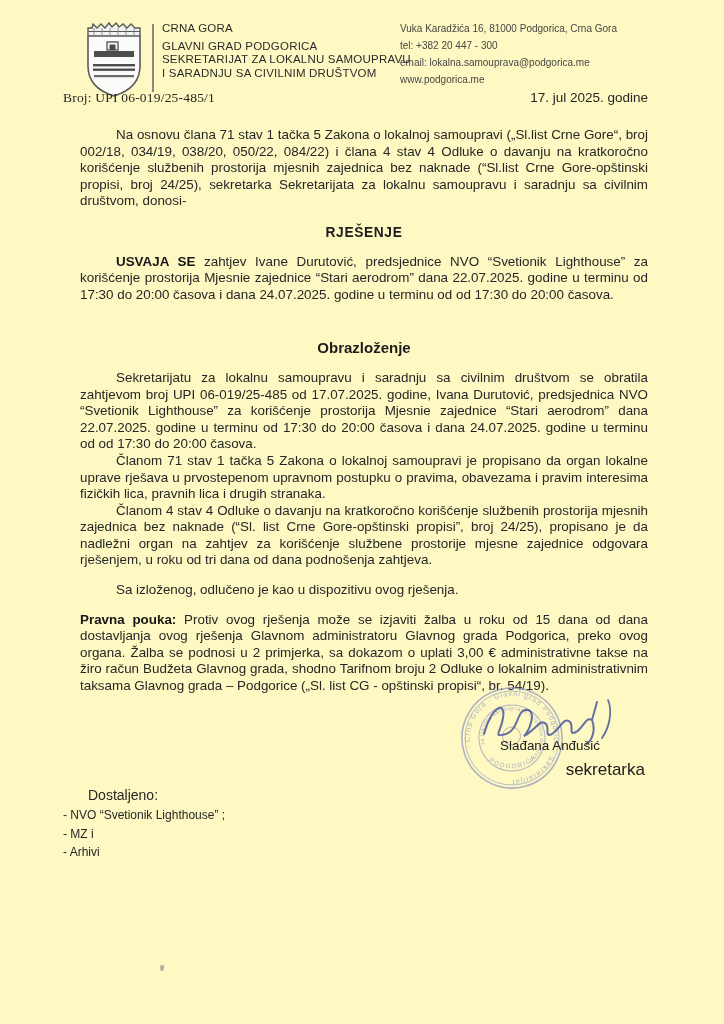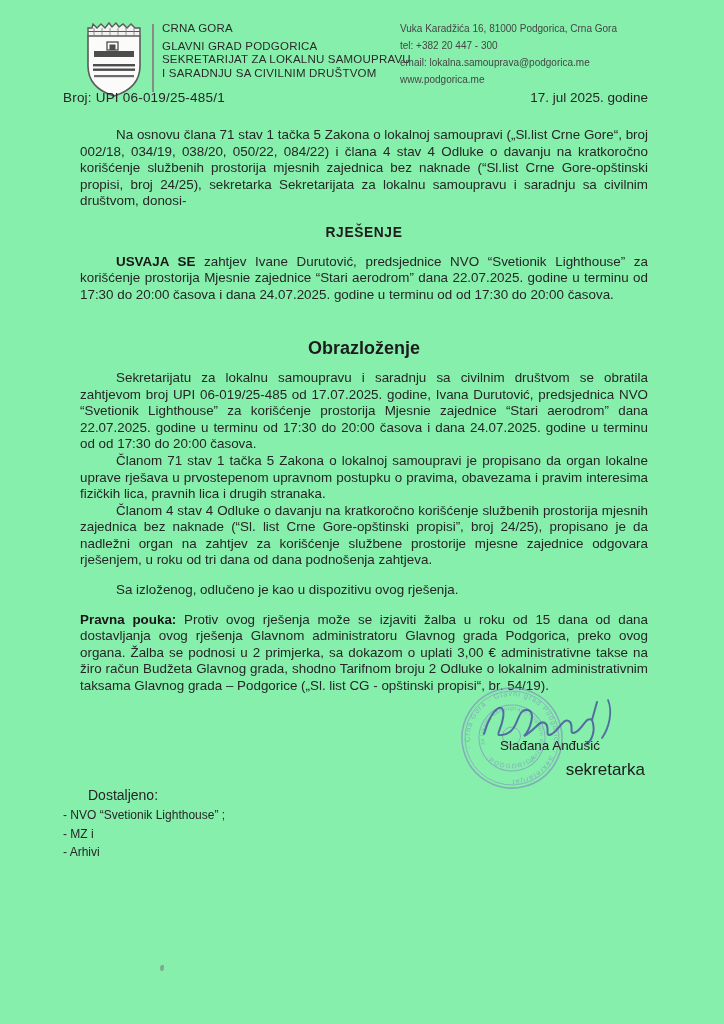--- a/index.html
+++ b/index.html
@@ -1,41 +1,41 @@
 <!DOCTYPE html>
 <html lang="sr"><head>
 <meta charset="utf-8">
 <style>
   html,body{margin:0;padding:0;background:#e9e9e9;}
   .page{
     position:relative;
     width:724px;height:1024px;
-    background:#86efac;
+    background:#fef9c3;
     font-family:"Liberation Sans","DejaVu Sans",sans-serif;
     color:#262626;
     overflow:hidden;
     margin:0 auto;
   }
   
   .coat{position:absolute;left:84px;top:20px;}
   .lh-divider{position:absolute;left:152px;top:24px;width:1.5px;height:68px;background:#8a8a8a;}
   .org-block{position:absolute;left:162px;top:22px;font-size:11.5px;color:#2b2b2b;letter-spacing:.2px;}
   .org-line-a{margin-bottom:6px;}
   .org-line-b{}
   .org-line-c{line-height:14px;}
   .org-line-d{line-height:14px;}
   .contact-block{position:absolute;left:400px;top:20px;font-size:10px;color:#454545;line-height:17px;}
   .ref-row{position:absolute;left:63px;top:90px;width:585px;display:flex;justify-content:space-between;font-size:13.5px;color:#262626;}
-  .case-number{letter-spacing:.2px;}
+  .case-number{letter-spacing:.2px;font-family:Liberation Serif, serif;}
   
   .doc-body{position:absolute;left:80px;top:127px;width:568px;font-size:13.4px;line-height:16.6px;text-align:justify;}
   .doc-body p{margin:0;}
   .indent{text-indent:36px;}
   .doc-title{font-size:13.8px;font-weight:bold;text-align:center;letter-spacing:.6px;margin:15px 0 12px 0;color:#1c1c1c;}
-  .section-title{font-size:18px;font-weight:bold;text-align:center;margin:37px 0 13px 0;color:#1c1c1c;}
+  .section-title{font-size:15px;font-weight:bold;text-align:center;margin:37px 0 13px 0;color:#1c1c1c;}
   .sp-top{margin-top:13px !important;}
   b{color:#161616;}
   
   .stamp{position:absolute;left:458px;top:684px;opacity:.62;transform:rotate(-14deg);}
   .signature-scribble{position:absolute;left:476px;top:694px;}
   .sig-name{position:absolute;left:455px;top:738px;width:190px;text-align:center;font-size:13.4px;color:#202020;}
   .sig-title{position:absolute;left:455px;top:760px;width:190px;text-align:right;font-size:17px;color:#202020;}
   
   .delivered-label{position:absolute;left:88px;top:787px;font-size:14px;}
   .delivered-list{position:absolute;left:63px;top:806px;font-size:12px;line-height:18.5px;}

